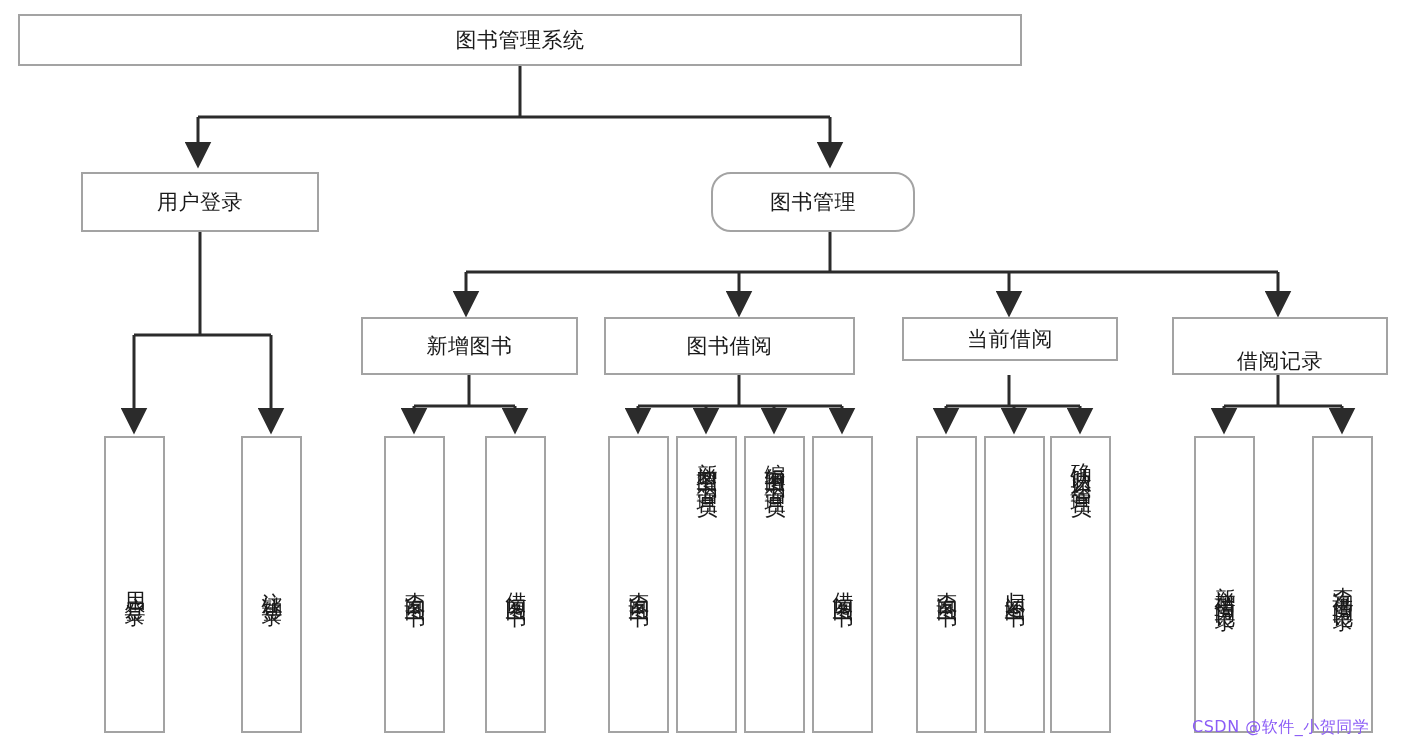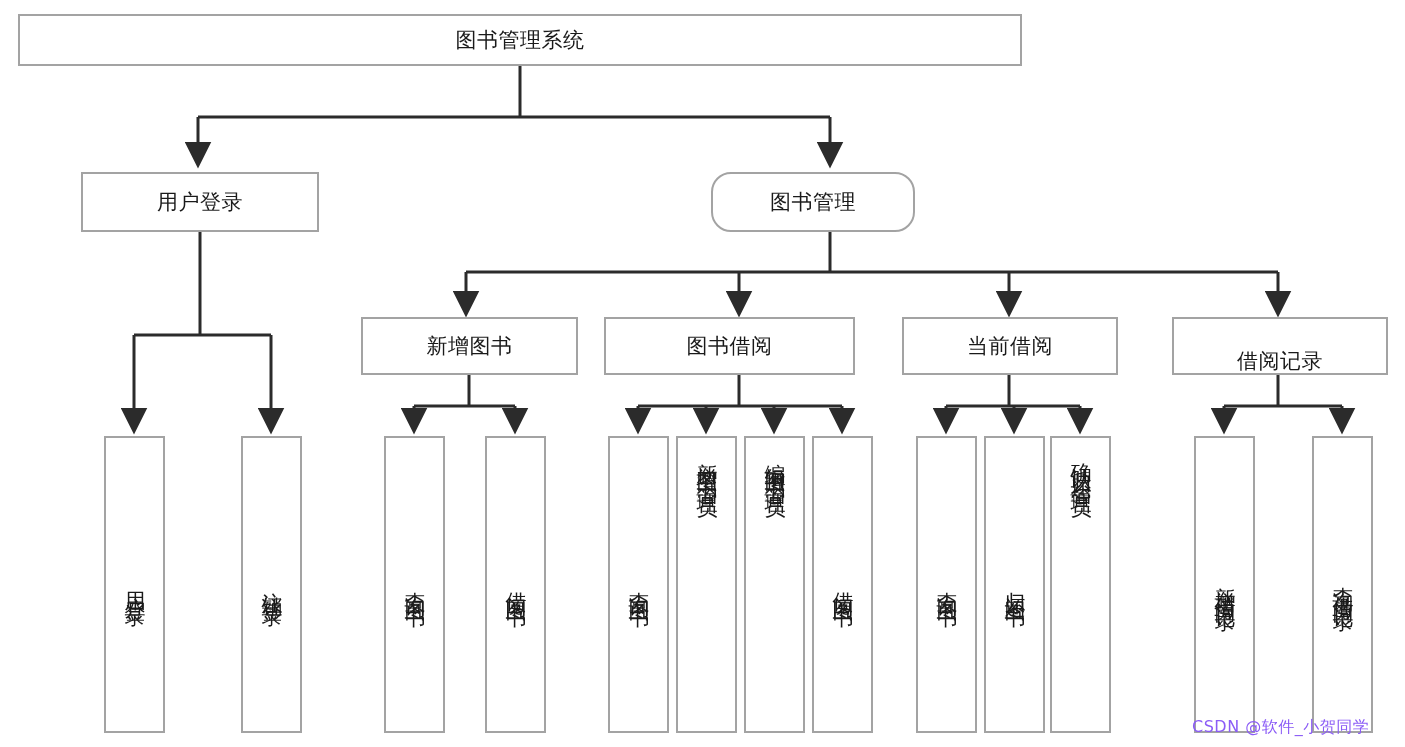--- a/index.html
+++ b/index.html
@@ -137,21 +137,21 @@
   <div class="node-box" style="left:711px; top:172px; width:204px; height:60px;border-radius:20px;">
     <span class="node-label">图书管理</span>
   </div>
 
   <div class="node-box" style="left:361px; top:317px; width:217px; height:58px;">
     <span class="node-label">新增图书</span>
   </div>
   <div class="node-box" style="left:604px; top:317px; width:251px; height:58px;">
     <span class="node-label">图书借阅</span>
   </div>
-  <div class="node-box" style="left:902px; top:317px; width:216px; height:58px;">
+  <div class="node-box" style="left:902px; top:317px; width:216px; height:44px;">
     <span class="node-label">当前借阅</span>
   </div>
   <div class="node-box" style="left:1172px; top:317px; width:216px; height:58px;align-items:flex-end;">
     <span class="node-label">借阅记录</span>
   </div>
 
   <div class="node-box leaf-box centered" style="left:104px; top:436px; width:61px; height:297px;">
     <span class="node-label">用户登录</span>
   </div>
   <div class="node-box leaf-box centered" style="left:241px; top:436px; width:61px; height:297px;">

